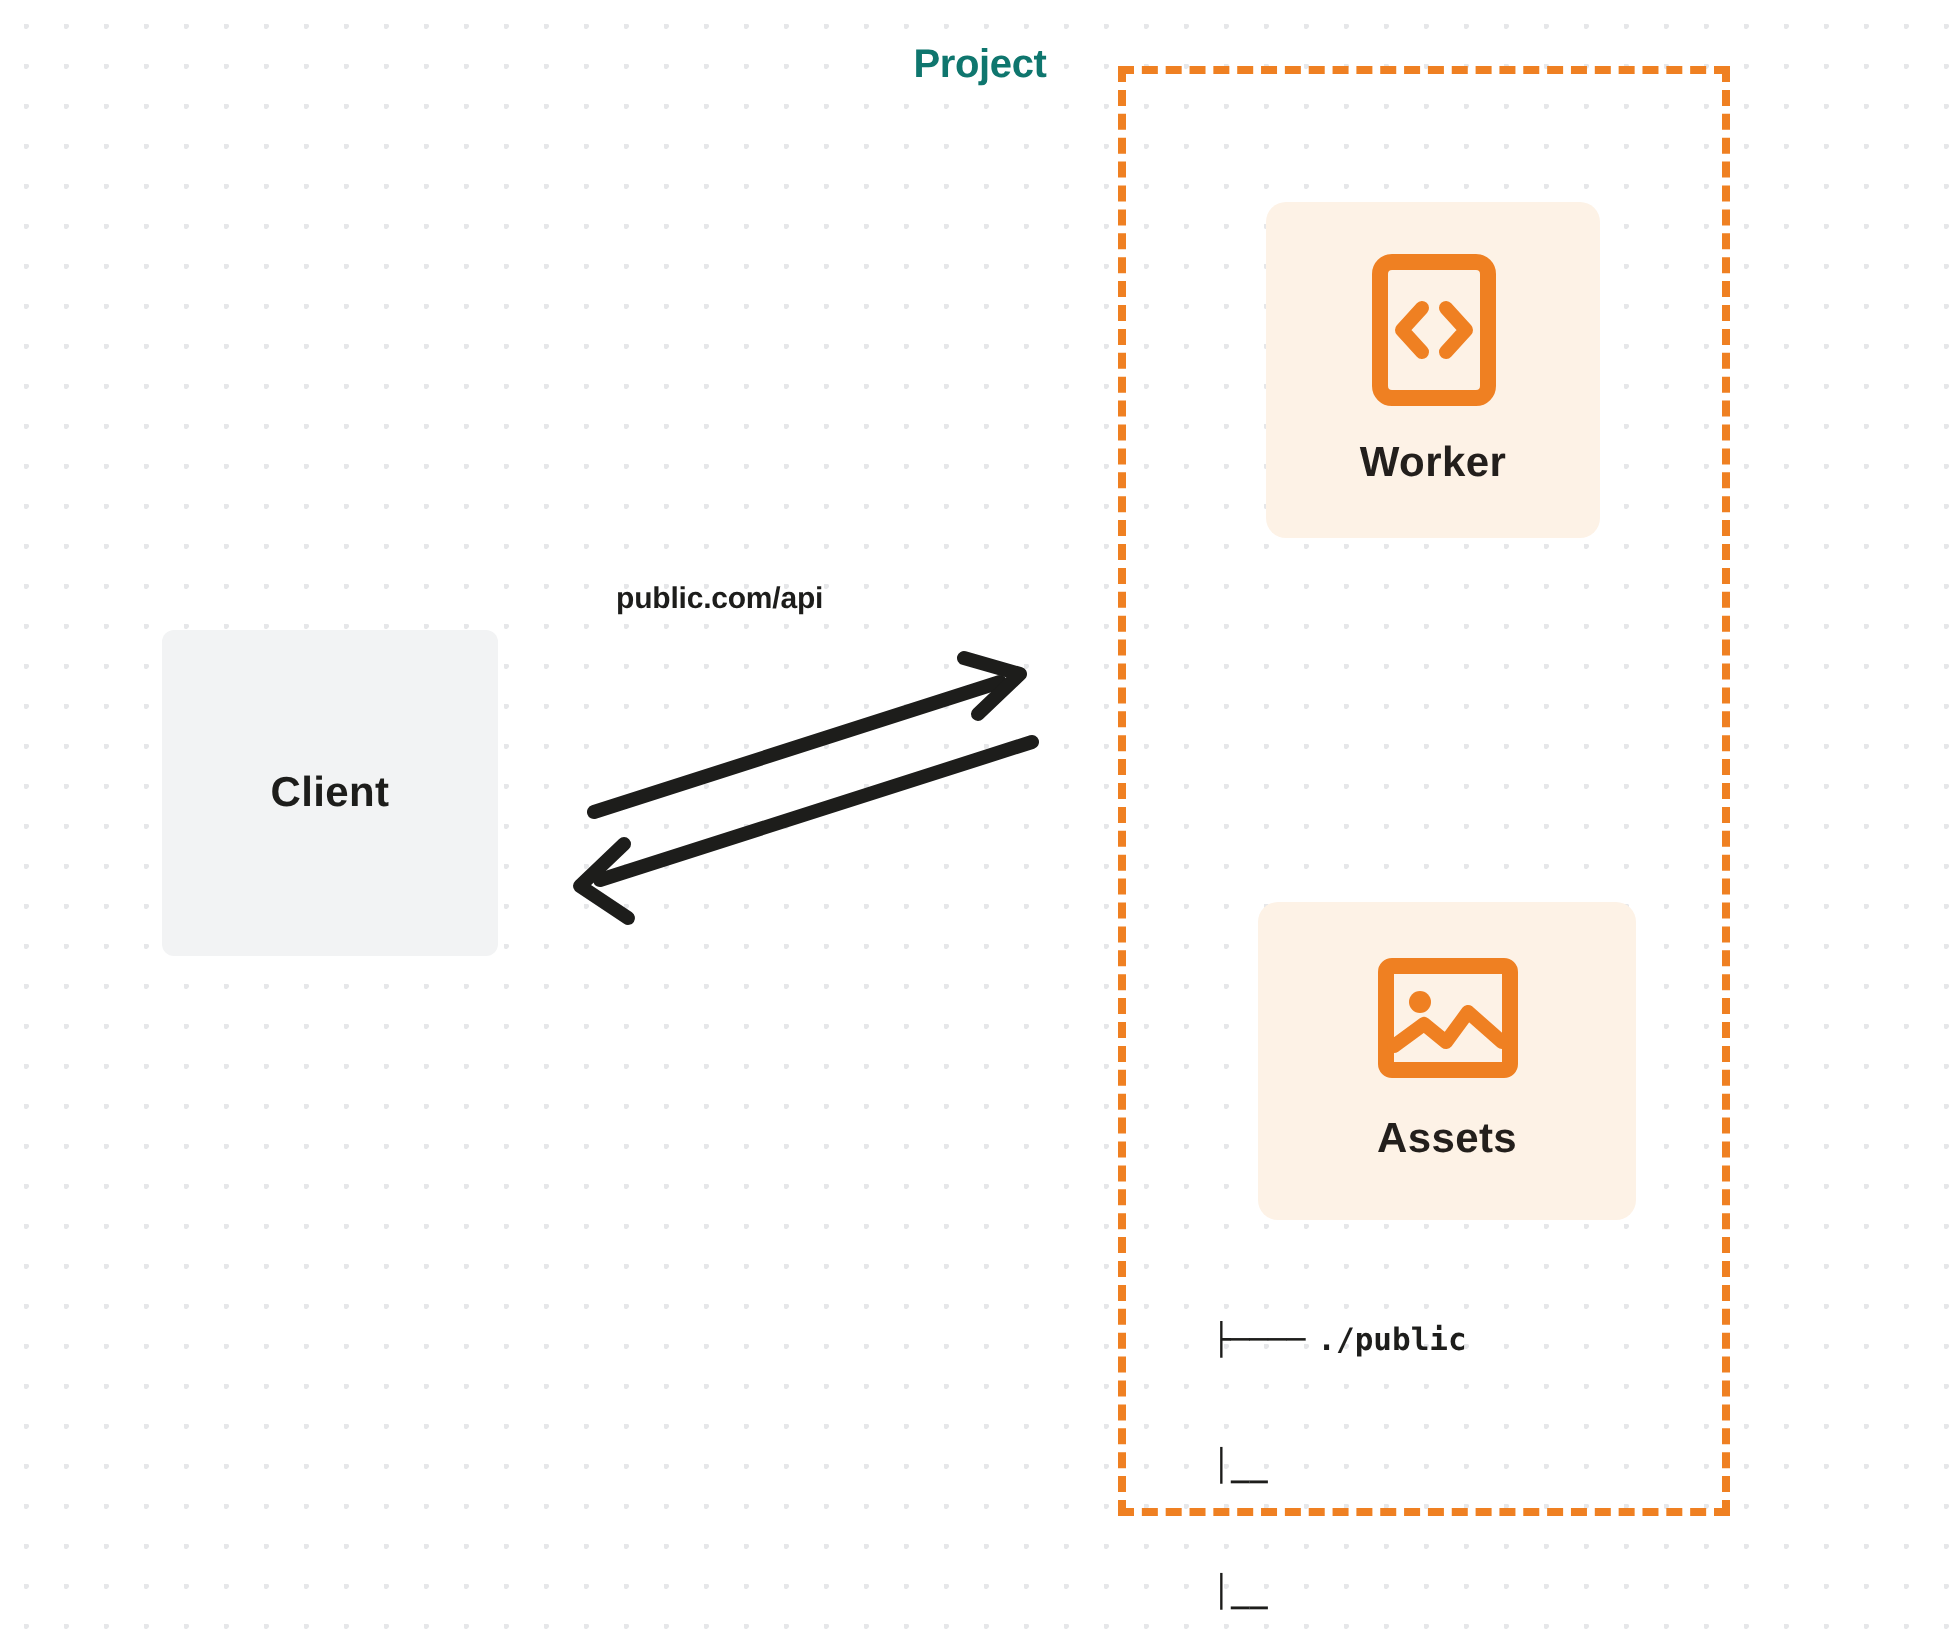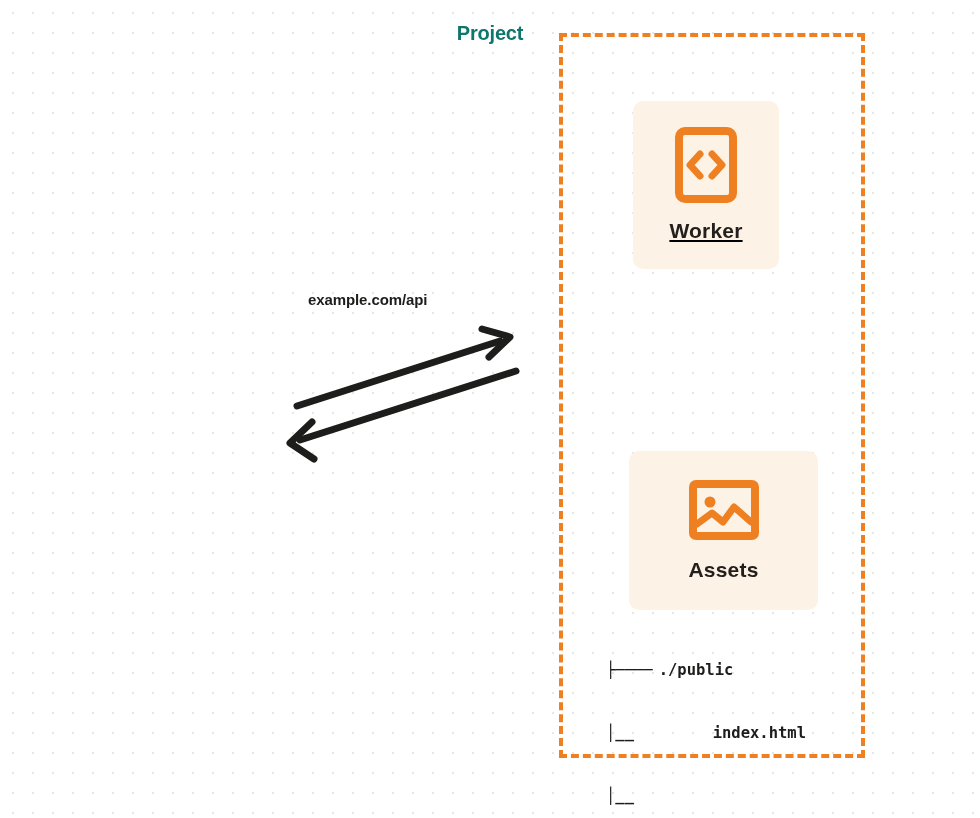--- a/index.html
+++ b/index.html
@@ -90,23 +90,22 @@
     background: #fdf2e6;
     border-radius: 10px;
     display: flex;
     flex-direction: column;
     align-items: center;
     justify-content: center;
   }
   .card-worker {
     left: 633px;
     top: 101px;
-    width: 146px;
+    width: 167px;
     height: 168px;
-    text-decoration: underline;
   }
   .card-assets {
     left: 629px;
     top: 451px;
     width: 189px;
     height: 159px;
   }
   .card-icon {
     display: block;
     margin-bottom: 12px;
@@ -141,34 +140,37 @@
     flex: 1;
     text-align: right;
   }
   .tree-row-root .tree-name { text-align: left; padding-left: 6px; }
 </style>
 </head>
 <body>
 
 <div id="canvas">
 
+  <div class="client-box">
+    <span class="client-label">Client</span>
+  </div>
 
   <svg class="arrows-svg" viewBox="0 0 980 818">
 
     <g>
       <line x1="297" y1="406" x2="500" y2="341" stroke="#1d1d1b" stroke-width="7" stroke-linecap="round"></line>
       <polyline points="482,329 510,337 489,357" fill="none" stroke="#1d1d1b" stroke-width="7" stroke-linecap="round" stroke-linejoin="round"></polyline>
     </g>
 
     <g>
       <line x1="516" y1="371" x2="300" y2="440" stroke="#1d1d1b" stroke-width="7" stroke-linecap="round"></line>
       <polyline points="312,422 290,443 314,459" fill="none" stroke="#1d1d1b" stroke-width="7" stroke-linecap="round" stroke-linejoin="round"></polyline>
     </g>
   </svg>
-  <div class="request-label">example.com/api</div>
+  <div class="request-label">public.com/api</div>
 
   <div class="project-box"></div>
   <div class="project-title">Project</div>
 
   <div class="card card-worker">
     <span class="card-icon">
       <svg width="62" height="76" viewBox="0 0 62 76">
         <rect x="4" y="4" width="54" height="68" rx="6" ry="6" fill="none" stroke="#ef8022" stroke-width="8"></rect>
         <polyline points="25,27 15,38 25,49" fill="none" stroke="#ef8022" stroke-width="7" stroke-linecap="round" stroke-linejoin="round"></polyline>
         <polyline points="37,27 47,38 37,49" fill="none" stroke="#ef8022" stroke-width="7" stroke-linecap="round" stroke-linejoin="round"></polyline>
@@ -188,21 +190,20 @@
     <span class="card-label">Assets</span>
   </div>
 
   <div class="file-tree">
     <div class="tree-row tree-row-root">
       <span class="tree-branch">├────</span>
       <span class="tree-name">./public</span>
     </div>
     <div class="tree-row">
       <span class="tree-branch">│__</span>
-      <span class="tree-name">index.html</span>
     </div>
     <div class="tree-row">
       <span class="tree-branch">│__</span>
     </div>
     
   </div>
 
 </div>
 
 </body></html>

